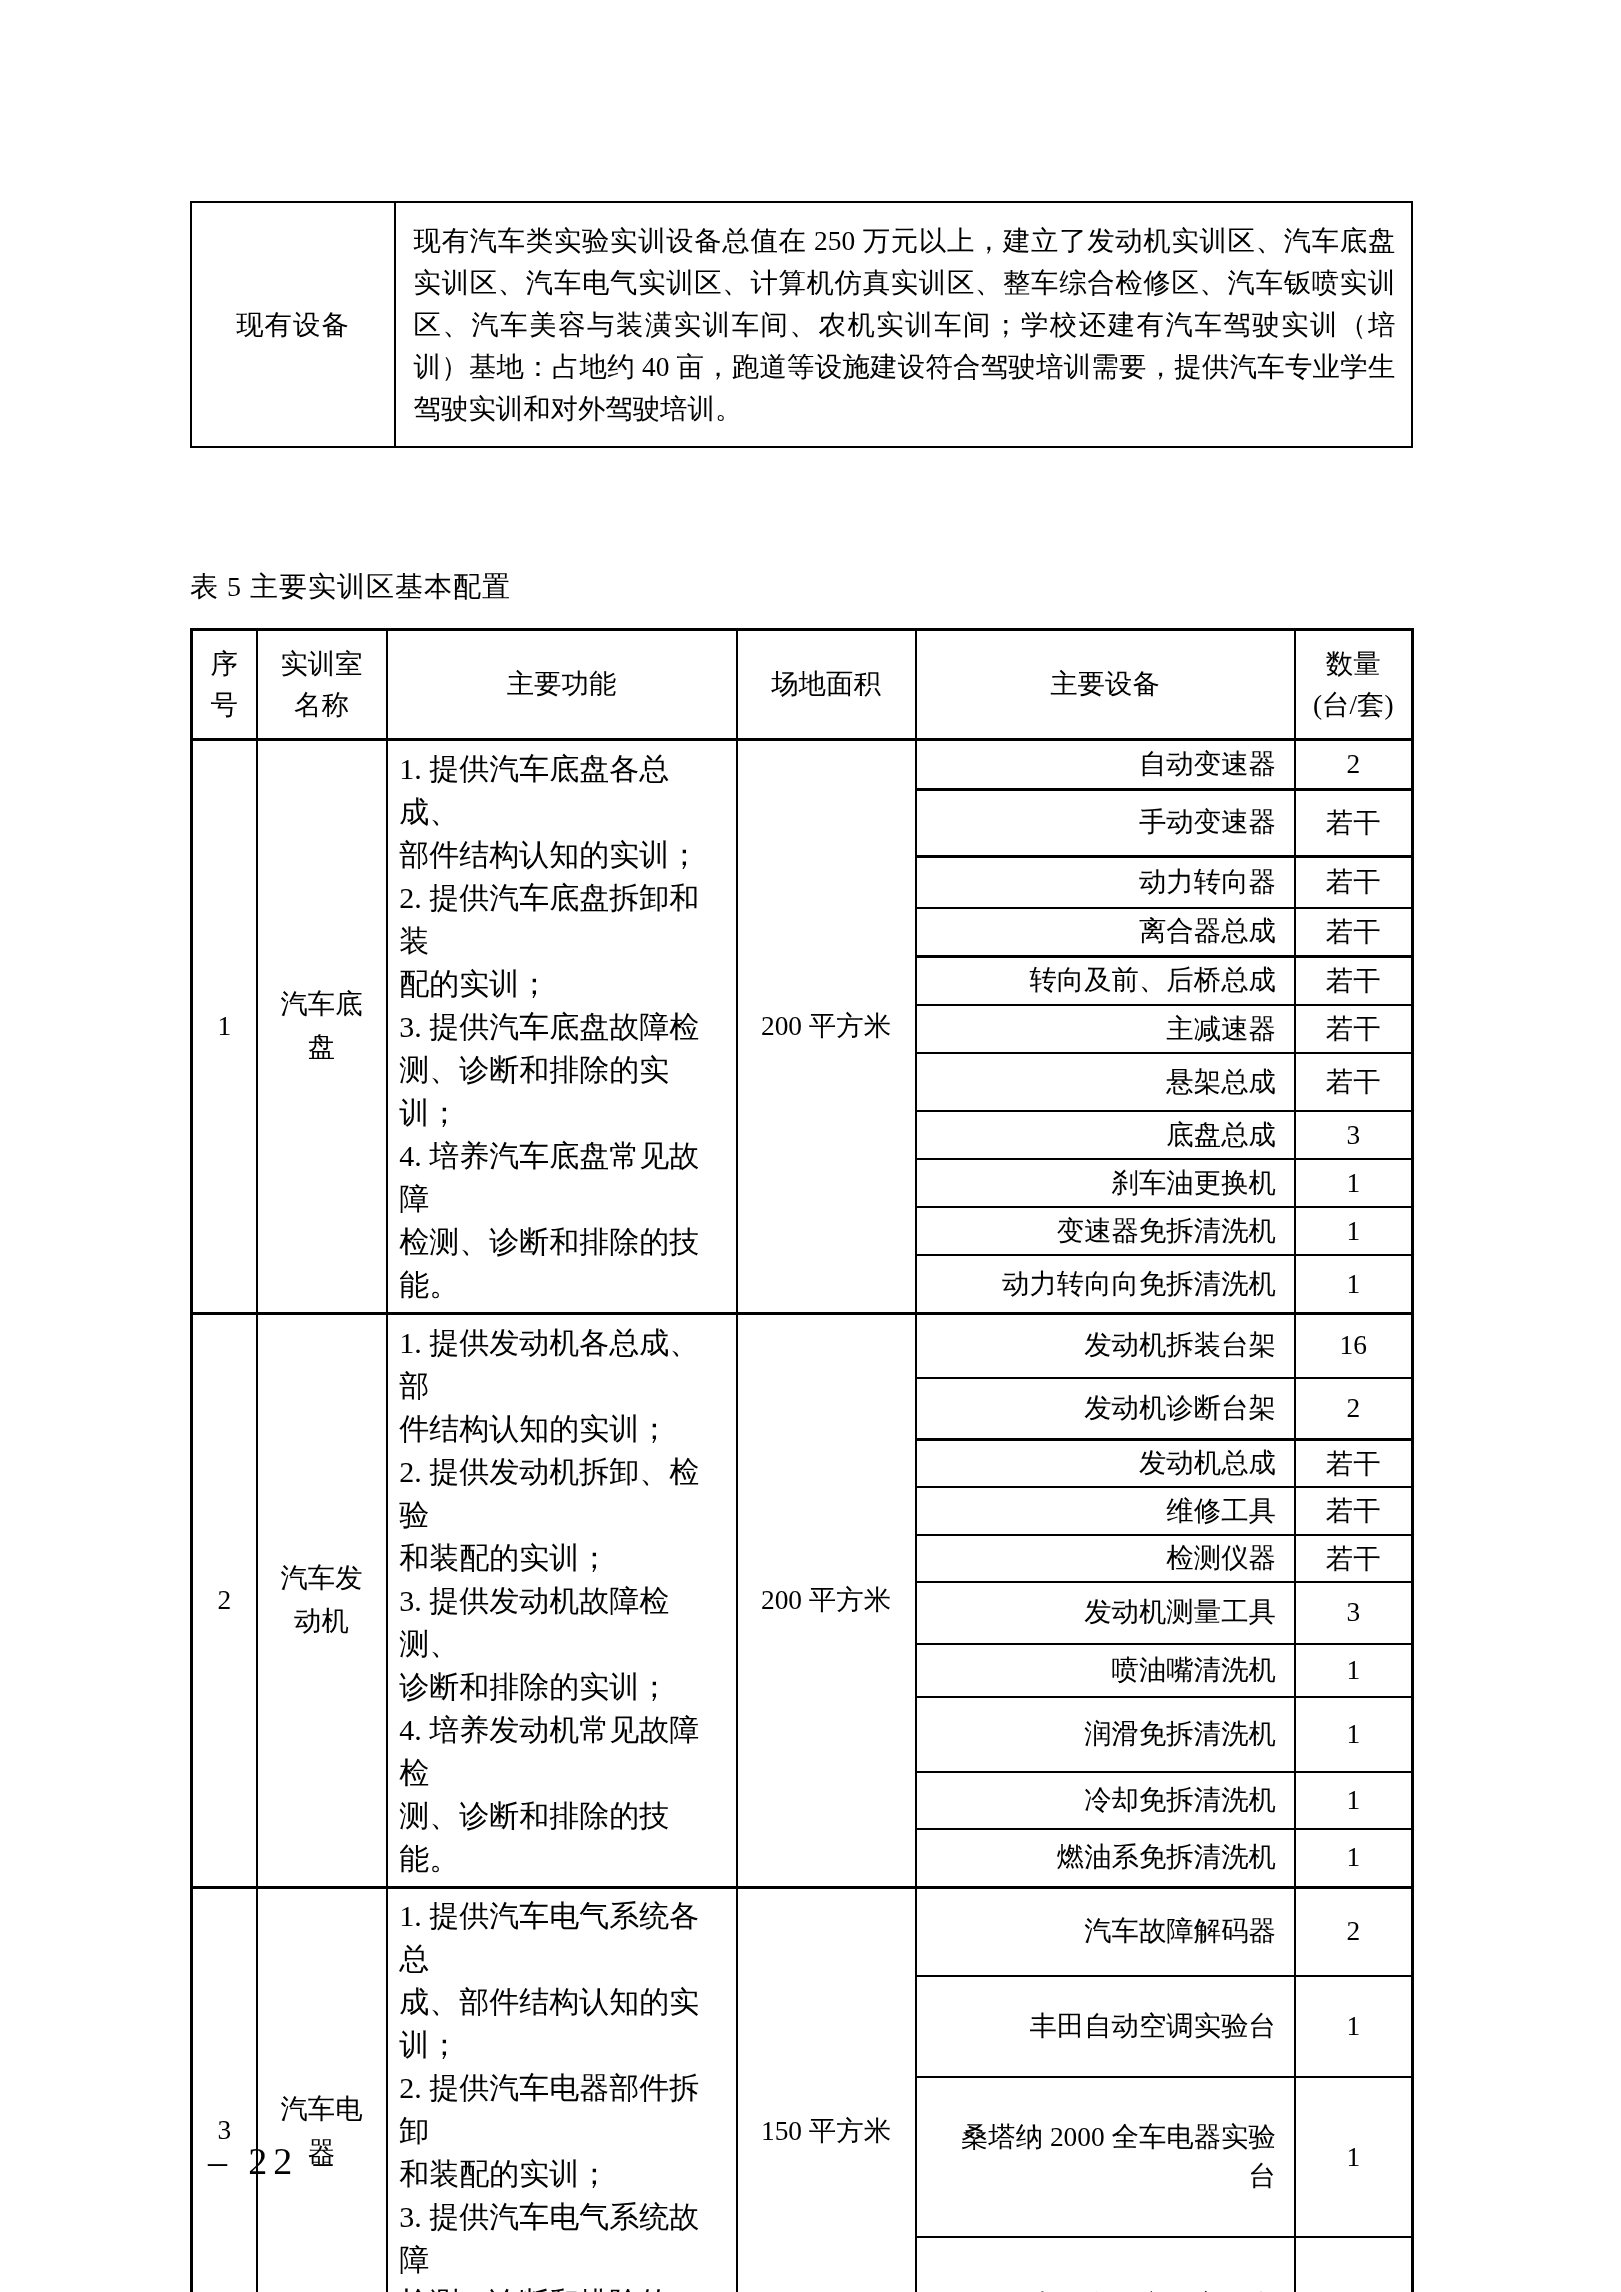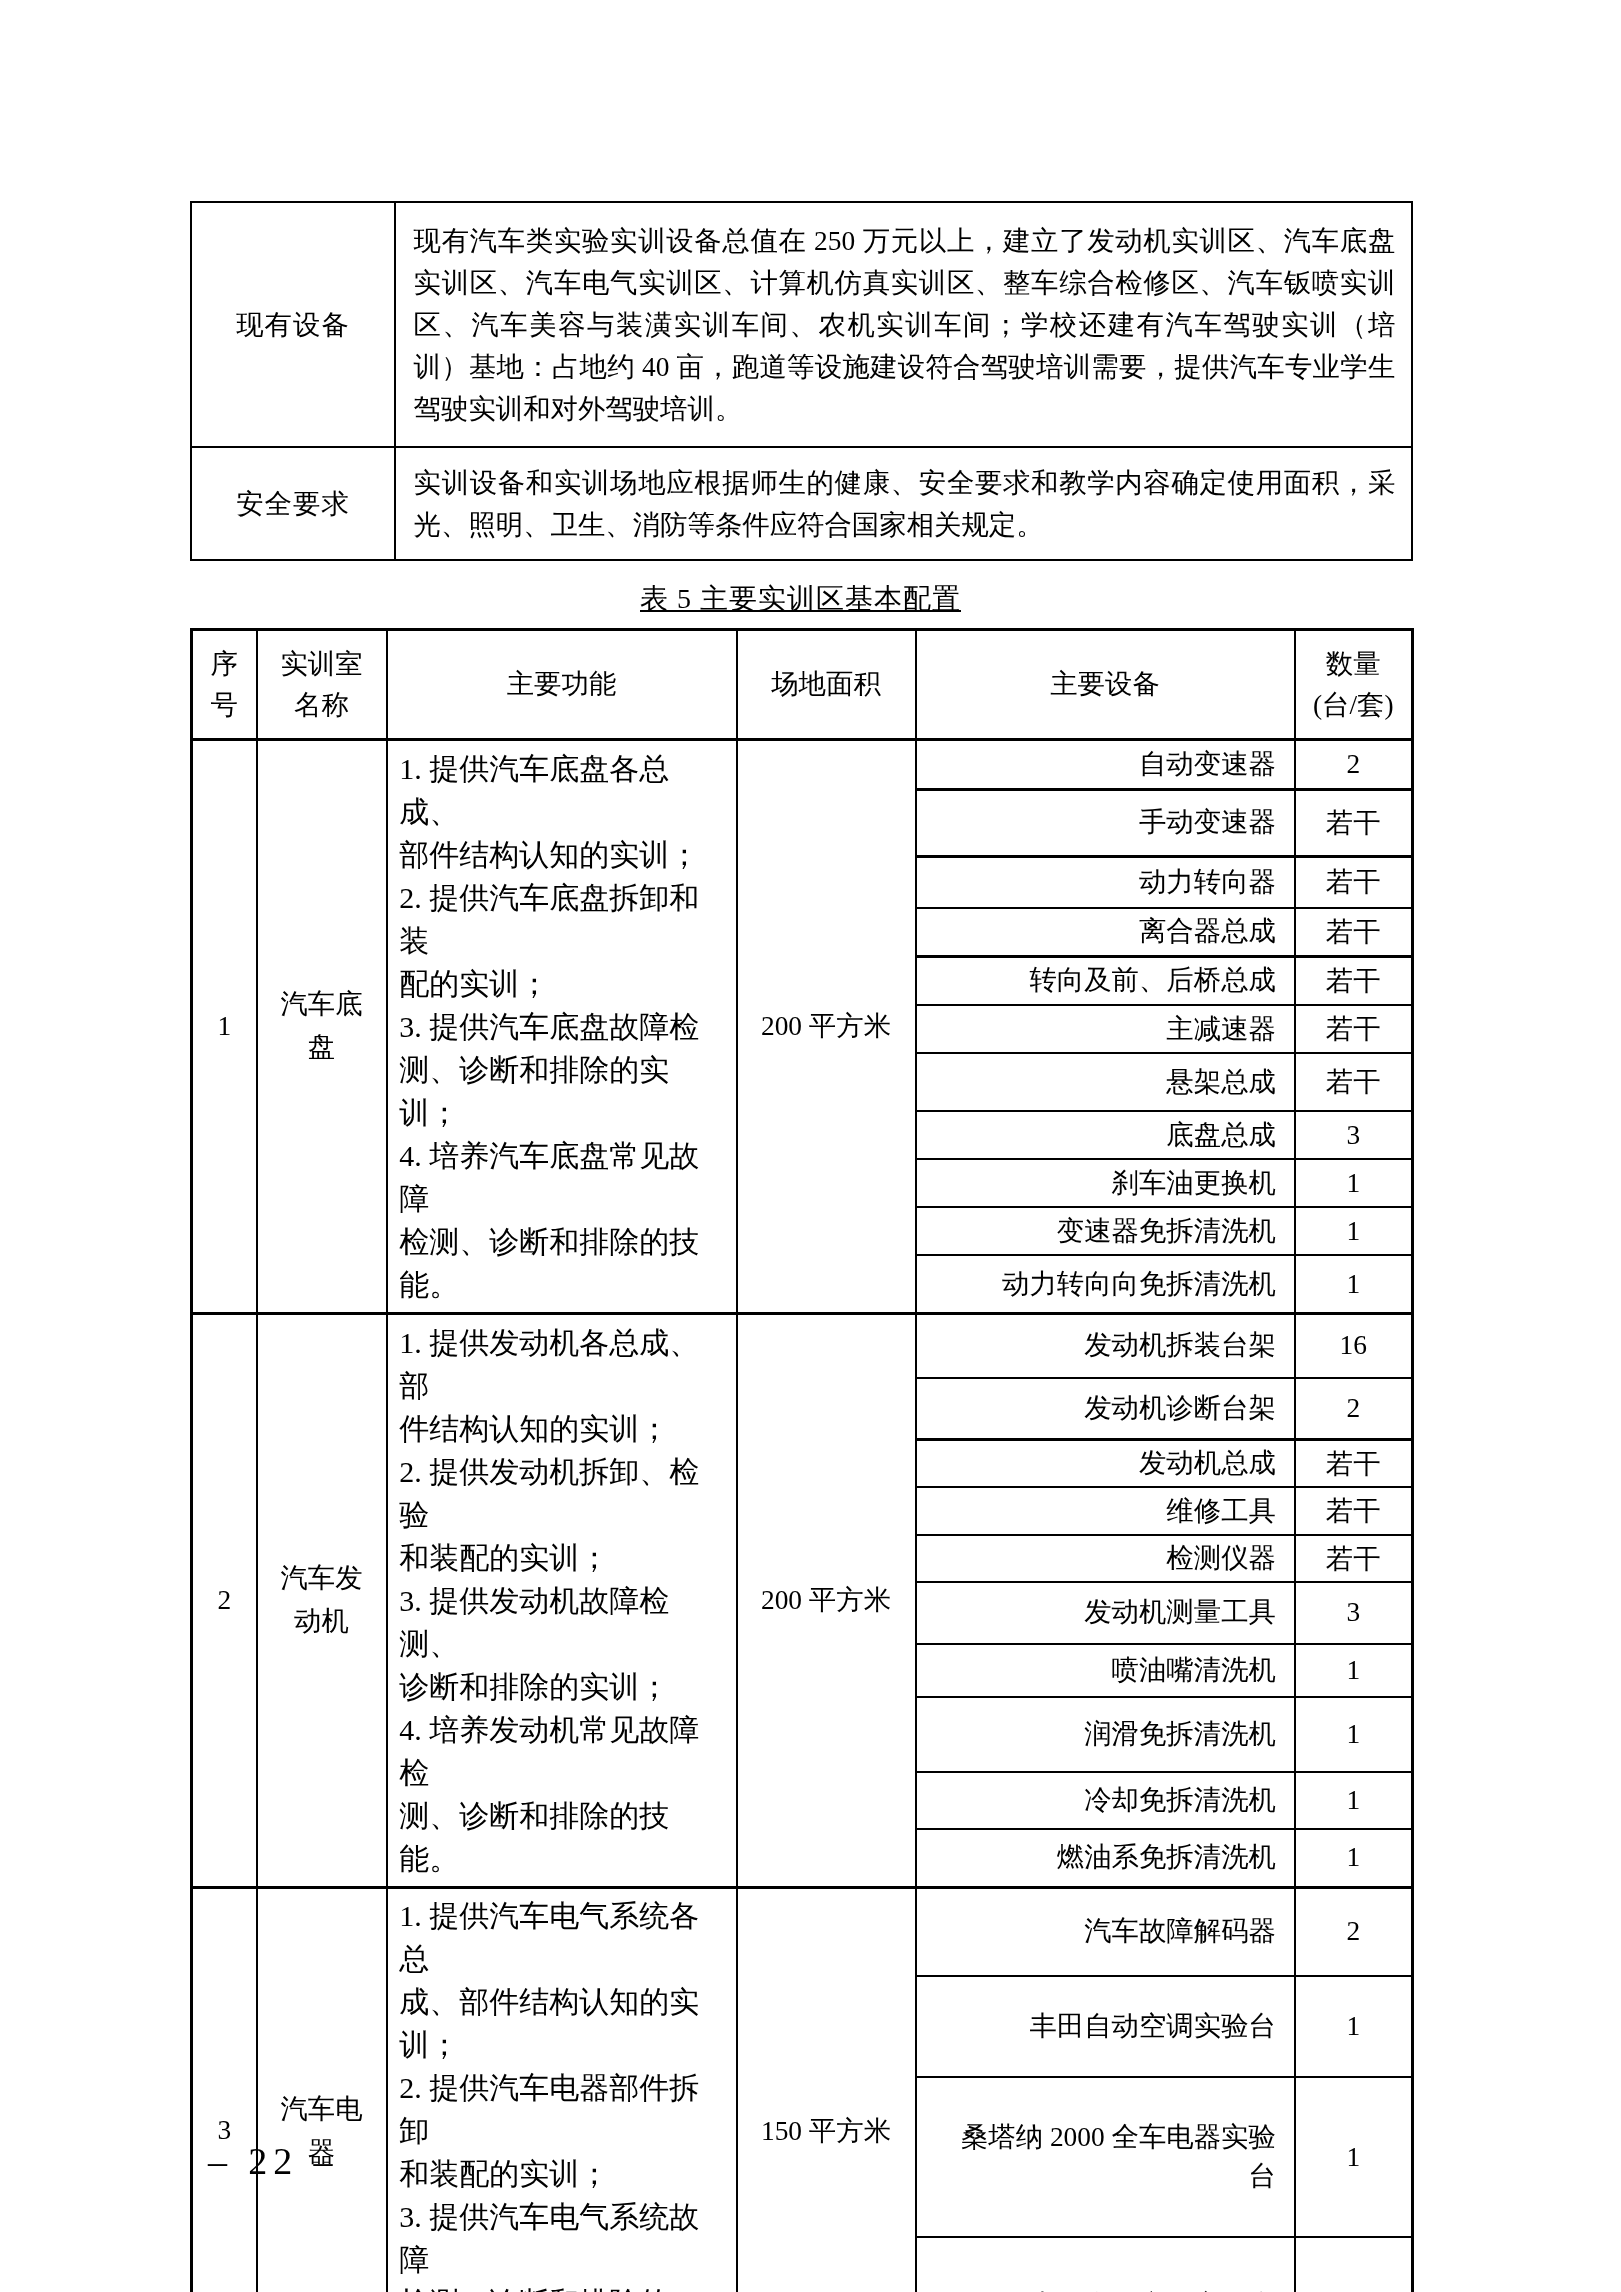--- a/index.html
+++ b/index.html
@@ -28,25 +28,23 @@
     text-align:center;
     letter-spacing:1px;
   }
   .info-content{
     padding:13.7px 15.7px 13.7px 17.6px;
     line-height:42px;
     text-align:justify;
   }
   
   .caption{
-    position:absolute;left:190px;top:580px;width:1221px;
-    text-align:center;
+    position:absolute;left:190px;top:568px;width:1221px;
     font-size:28px;
     letter-spacing:1px;
-    text-decoration:underline;
   }
   
   .main-table{
     position:absolute;left:190px;top:628px;
     width:1221px;
     border-collapse:collapse;
     table-layout:fixed;
     border:3.9px solid #000;
   }
   .main-table th,.main-table td{
@@ -91,24 +89,20 @@
 
   <table class="info-table">
     <colgroup>
         <col style="width:204px">
         <col style="width:1017px">
       </colgroup>
     <tbody>
       <tr style="height:245px;">
         <td class="info-label">现有设备</td>
         <td class="info-content">现有汽车类实验实训设备总值在 250 万元以上，建立了发动机实训区、汽车底盘实训区、汽车电气实训区、计算机仿真实训区、整车综合检修区、汽车钣喷实训区、汽车美容与装潢实训车间、农机实训车间；学校还建有汽车驾驶实训（培训）基地：占地约 40 亩，跑道等设施建设符合驾驶培训需要，提供汽车专业学生驾驶实训和对外驾驶培训。</td>
-      </tr>
-      <tr style="height:103px;">
-        <td class="info-label">安全要求</td>
-        <td class="info-content">实训设备和实训场地应根据师生的健康、安全要求和教学内容确定使用面积，采光、照明、卫生、消防等条件应符合国家相关规定。</td>
       </tr>
     </tbody>
   </table>
 
   <div class="caption">表 5 主要实训区基本配置</div>
 
   <table class="main-table">
     <colgroup>
       <col style="width:65px">
         <col style="width:130px">

